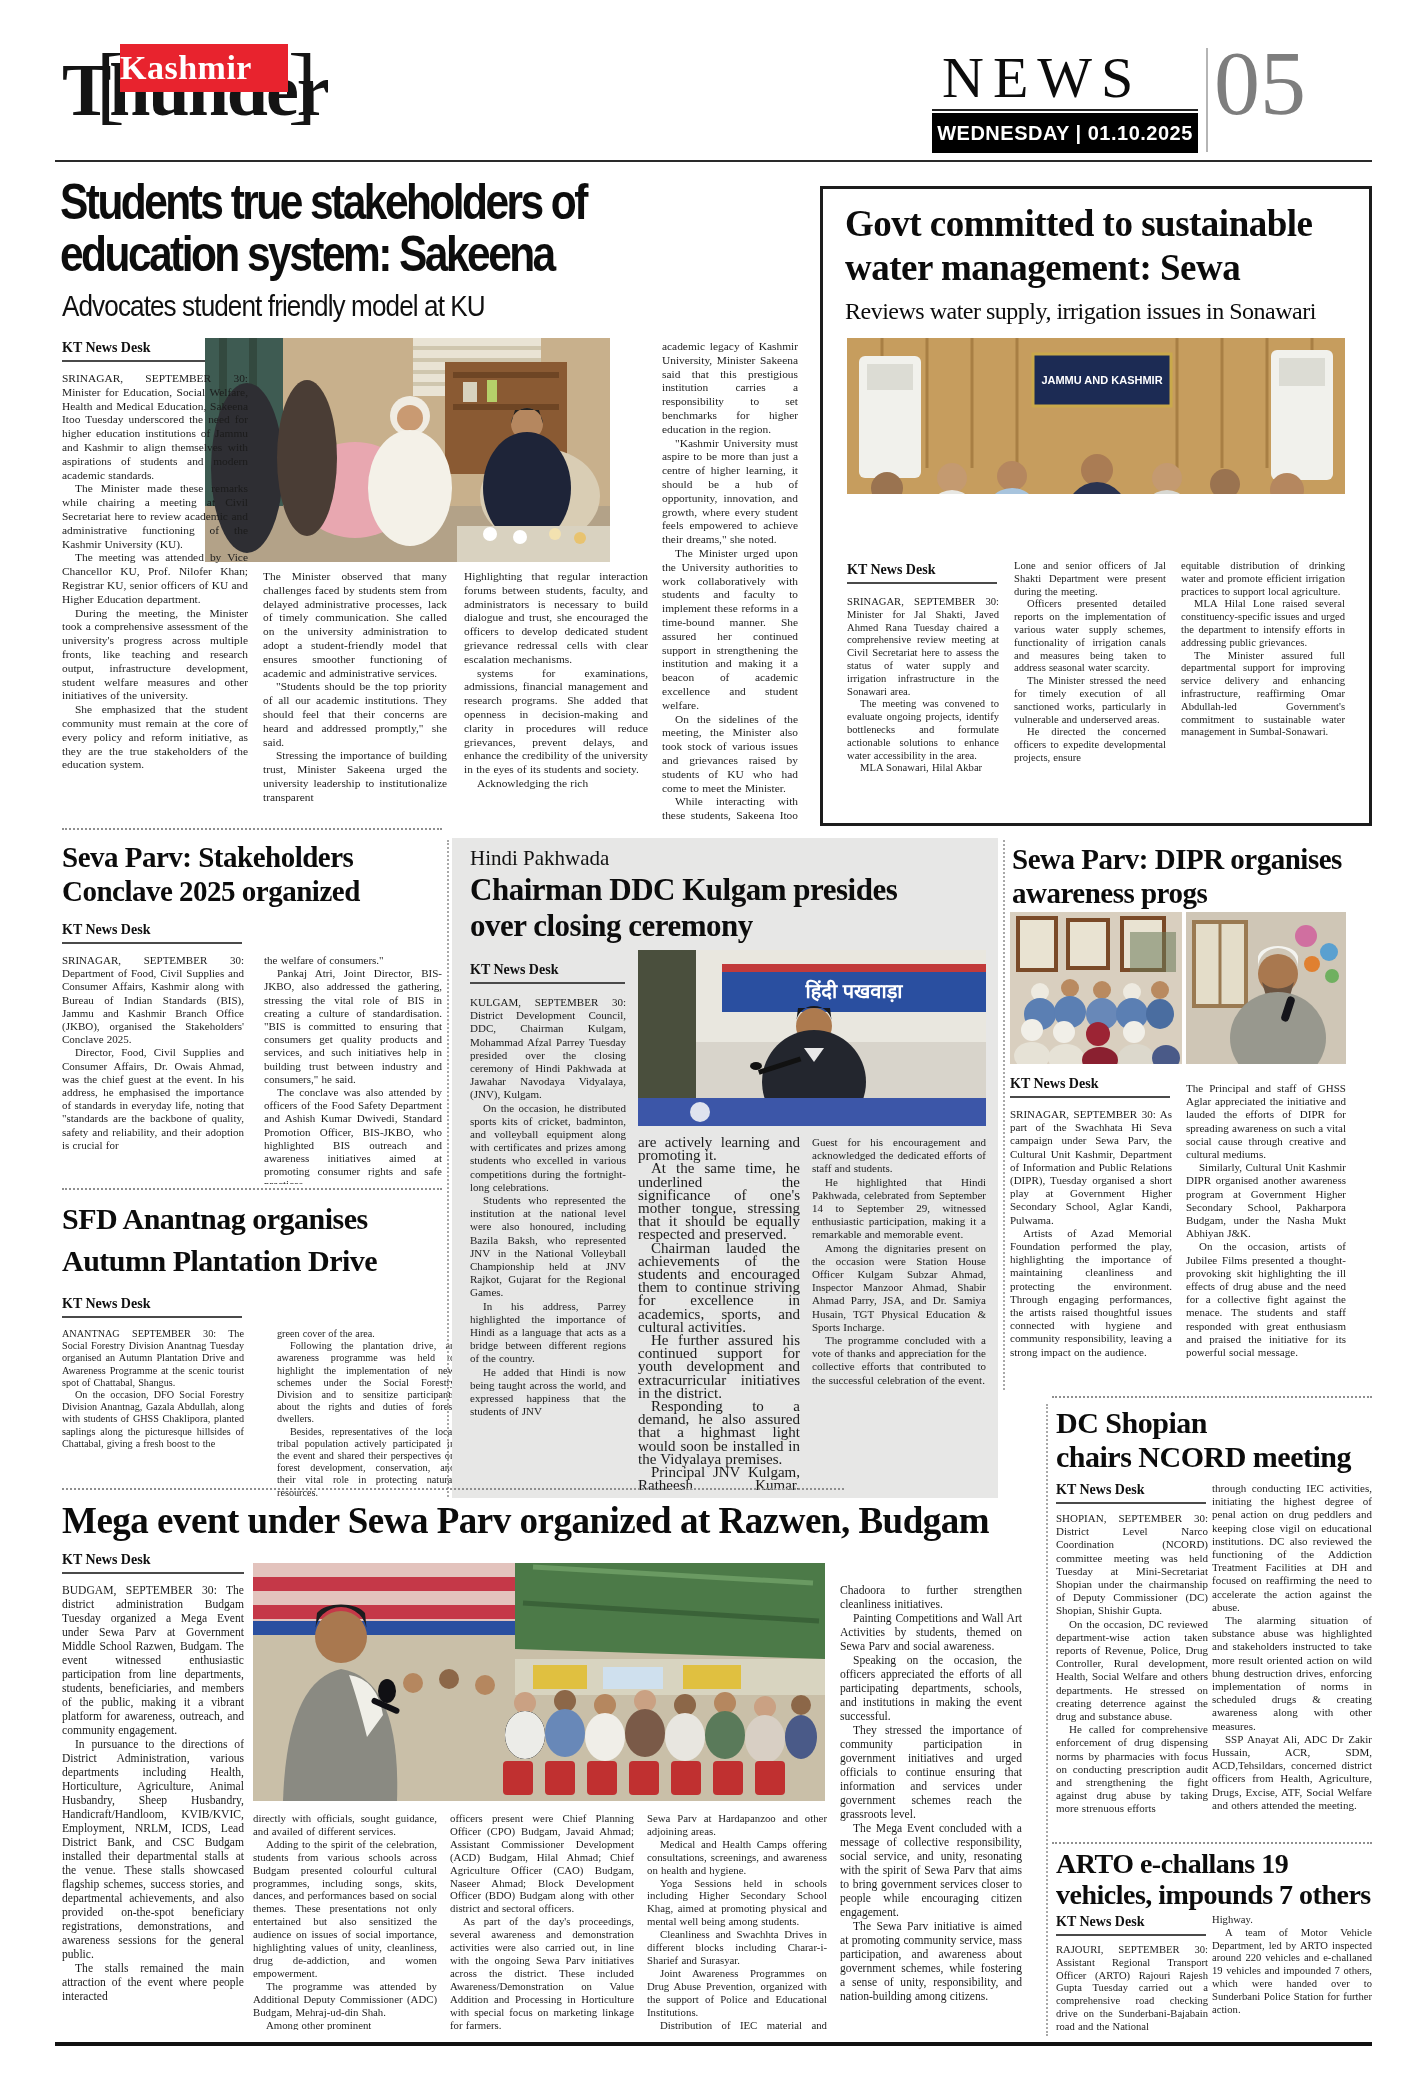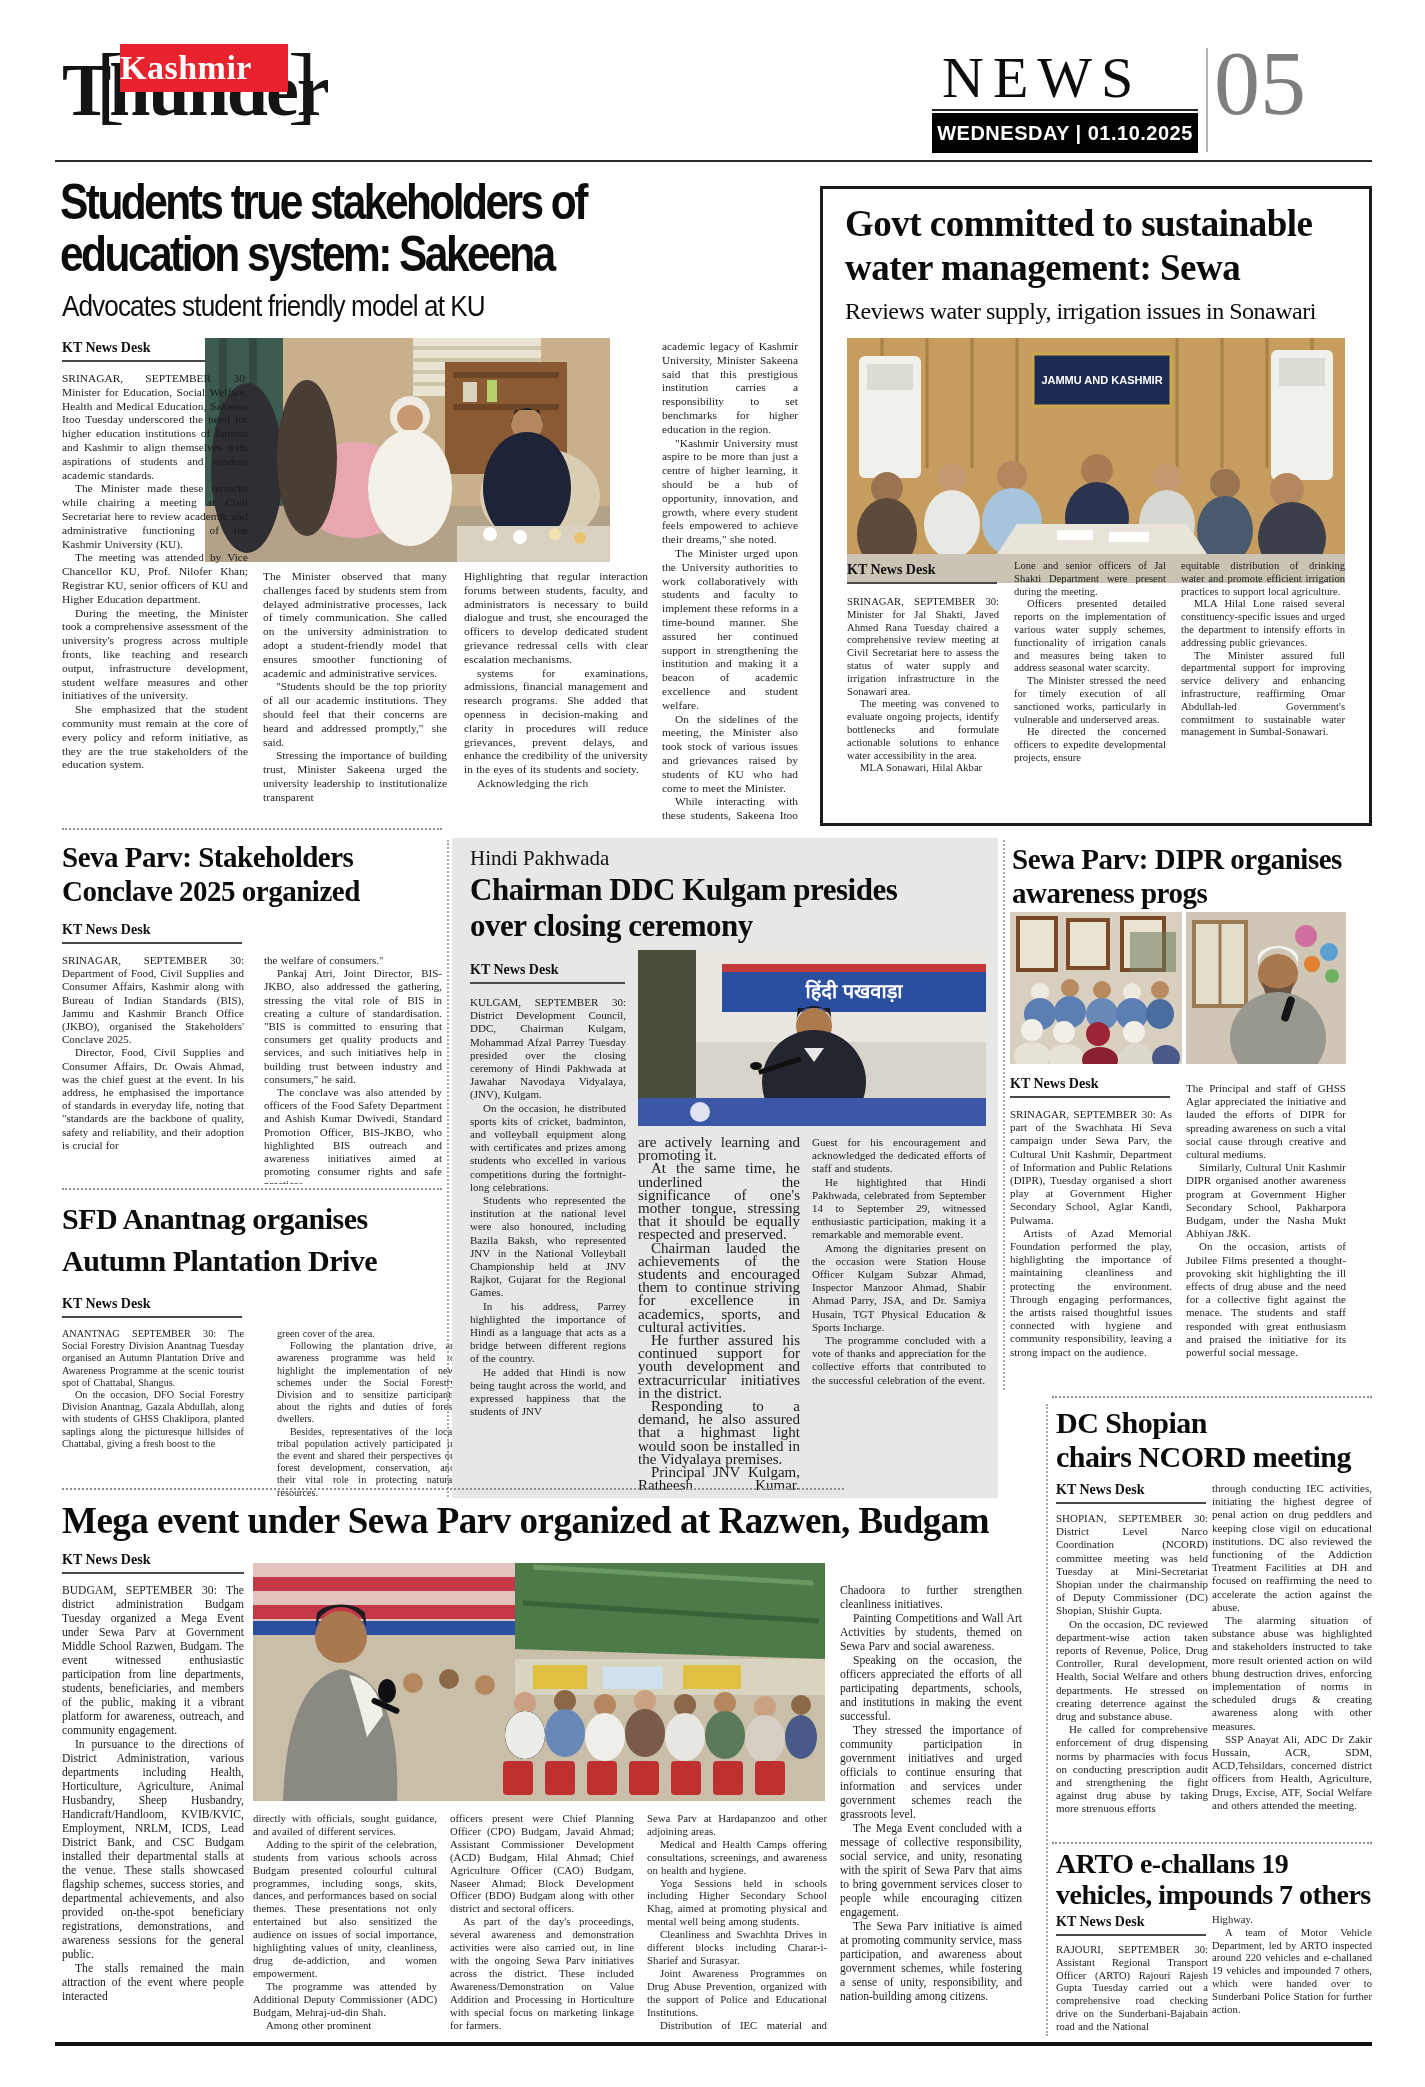--- a/index.html
+++ b/index.html
@@ -138,21 +138,21 @@
   </div>
 
   <div class="rana-box"></div>
   <div>
     <div class="hl-serif" style="left:845px;top:202px;width:510px;font-size:37px;line-height:44px;">
       <div>Govt committed to sustainable</div>
       <div>water management: Sewa</div>
     </div>
     <div class="hl-serif" style="left:845px;top:298px;width:510px;font-size:24px;font-weight:normal;">Reviews water supply, irrigation issues in Sonawari</div>
 
-    <div class="photo" style="left:847px;top:338px;width:498px;height:245px;">
+    <div class="photo" style="left:847px;top:338px;width:498px;height:156px;">
       <svg width="498" height="216" viewBox="0 0 498 216">
         <rect width="498" height="216" fill="#c69d5e"></rect>
         <g stroke="#a87f44" stroke-width="3">
           <line x1="35" y1="0" x2="35" y2="130"></line>
             <line x1="80" y1="0" x2="80" y2="130"></line>
             <line x1="125" y1="0" x2="125" y2="130"></line>
           <line x1="170" y1="0" x2="170" y2="130"></line>
             <line x1="330" y1="0" x2="330" y2="130"></line>
             <line x1="375" y1="0" x2="375" y2="130"></line>
           <line x1="420" y1="0" x2="420" y2="130"></line>

